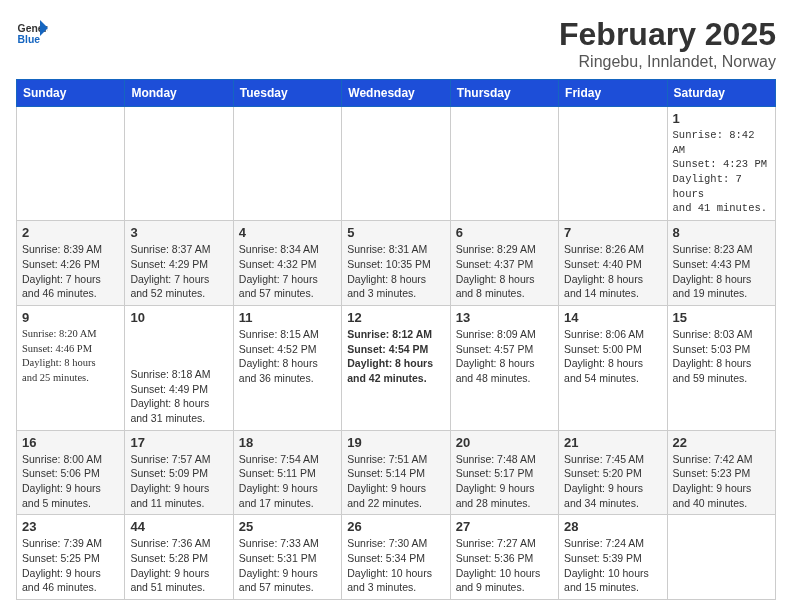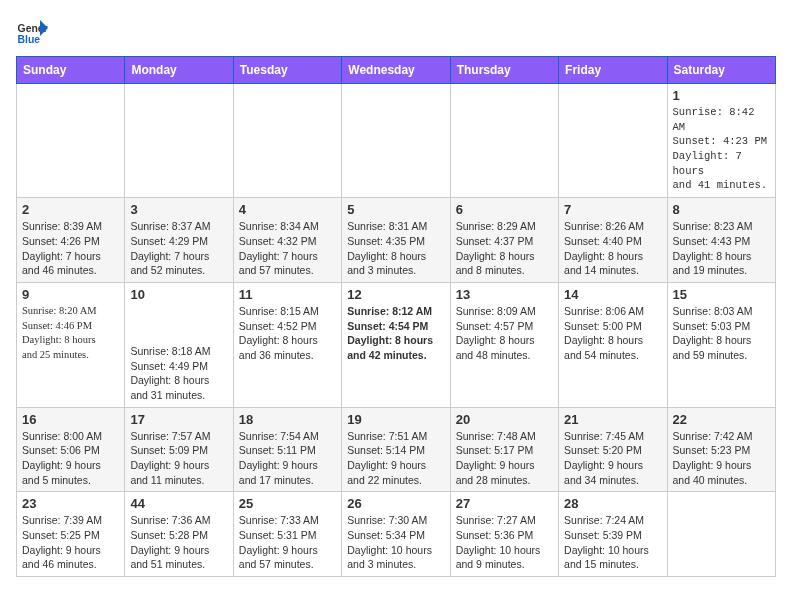--- a/index.html
+++ b/index.html
@@ -35,21 +35,21 @@
     .location {
       font-size: 16px;
       color: #555;
     }
     table {
       width: 100%;
       border-collapse: collapse;
       font-size: 11px;
     }
     thead tr th {
-      background: #8b5cf6;
+      background: #1d4ed8;
       color: #fff;
       text-align: left;
       padding: 6px 6px;
       font-size: 12px;
       font-weight: bold;
       border: 1px solid #1565C0;
     }
     tbody tr td {
       border: 1px solid #ccc;
       vertical-align: top;
@@ -78,20 +78,22 @@
 
 <div class="header-area">
   <div class="logo">
     <svg class="logo-icon" viewBox="0 0 40 40">
       <text x="2" y="20" font-size="13" font-weight="bold" fill="#333">General</text>
       <text x="2" y="34" font-size="13" font-weight="bold" fill="#1565C0">Blue</text>
       <polygon points="30,5 40,15 30,25" fill="#1565C0"></polygon>
     </svg>
   </div>
   <div class="title-area">
+    <div class="month-title">February 2025</div>
+    <div class="location">Ringebu, Innlandet, Norway</div>
   </div>
 </div>
 
 <table>
   <thead>
     <tr id="weekday-header">
         <th>Sunday</th>
         <th>Monday</th>
         <th>Tuesday</th>
         <th>Wednesday</th>
@@ -134,21 +136,21 @@
         <td>
           <span class="day-number">4</span>
           <div class="day-info" style="white-space: pre-line;">Sunrise: 8:34 AM
 Sunset: 4:32 PM
 Daylight: 7 hours
 and 57 minutes.</div>
         </td>
         <td>
           <span class="day-number">5</span>
           <div class="day-info" style="white-space: pre-line;">Sunrise: 8:31 AM
-Sunset: 4:35 PM
+Sunset: 10:35 PM
 Daylight: 8 hours
 and 3 minutes.</div>
         </td>
         <td>
           <span class="day-number">6</span>
           <div class="day-info" style="white-space: pre-line;">Sunrise: 8:29 AM
 Sunset: 4:37 PM
 Daylight: 8 hours
 and 8 minutes.</div>
         </td>

